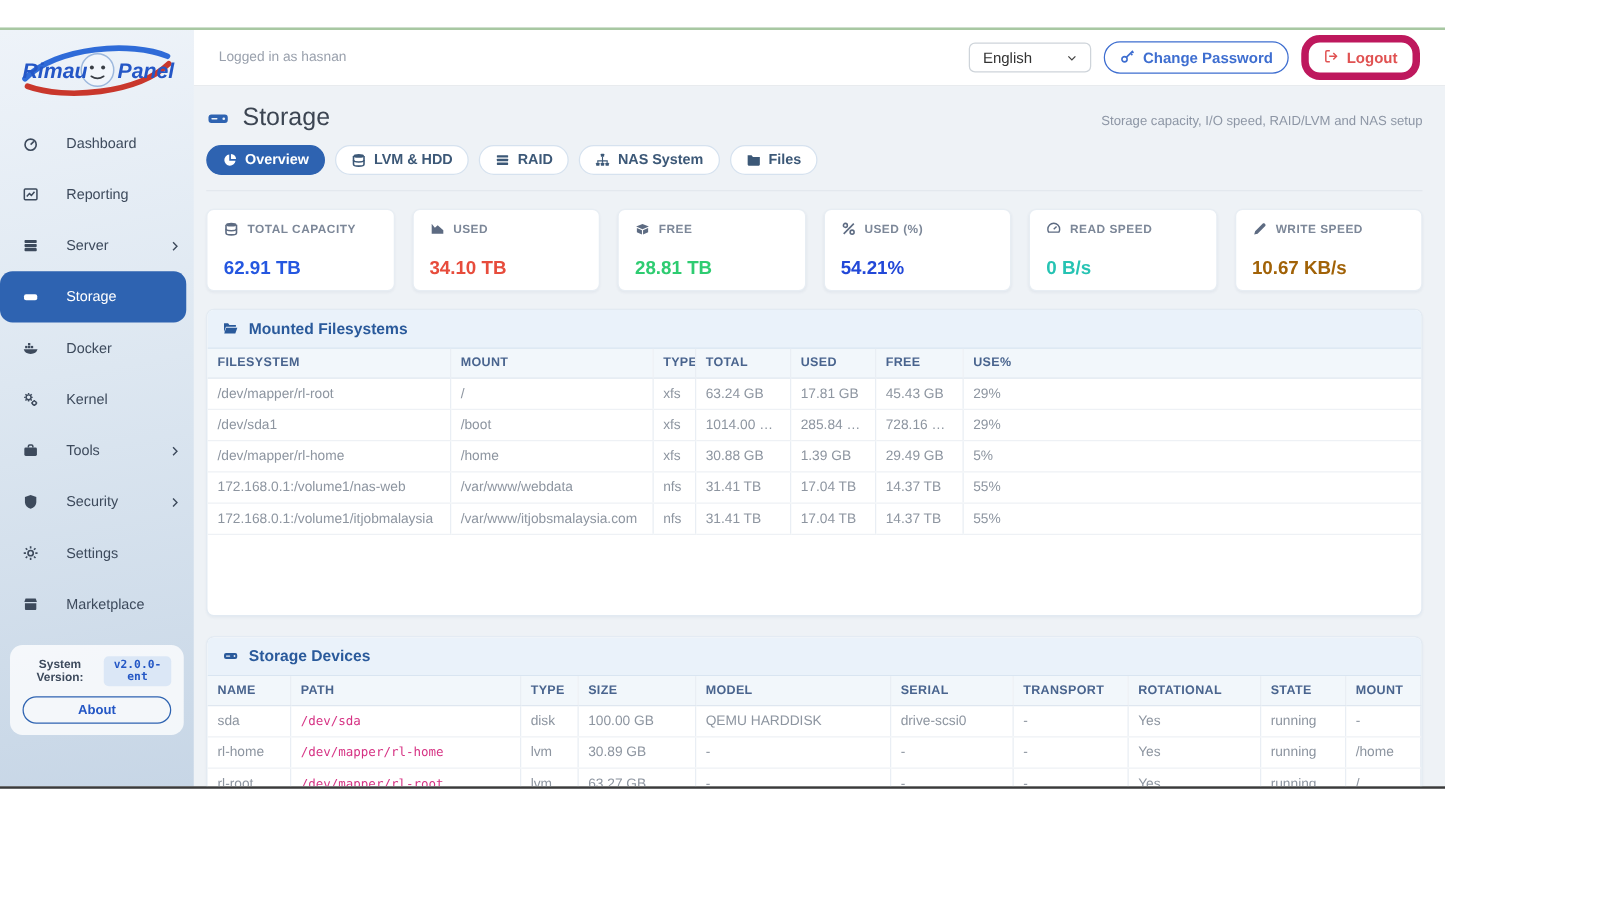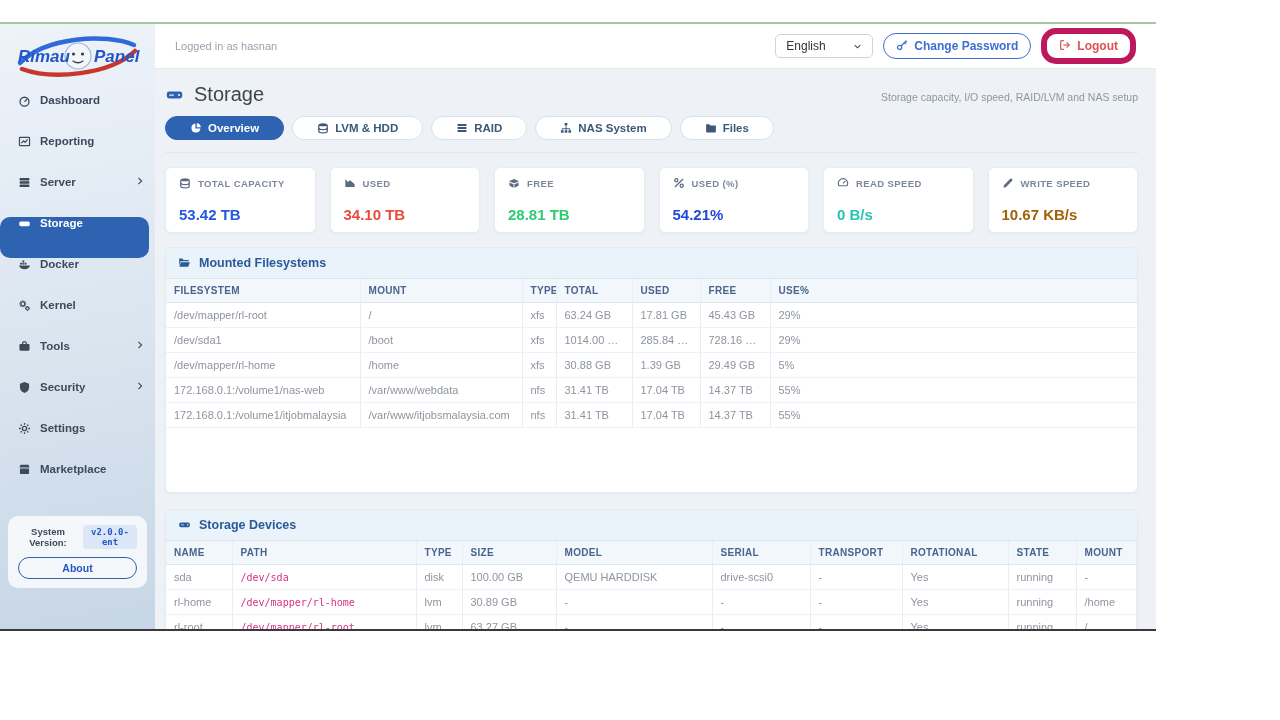--- a/index.html
+++ b/index.html
@@ -14,22 +14,22 @@
   }
   
   .sidebar {
     position: absolute; left: 0; top: 0; bottom: 0; width: 155px;
     background: linear-gradient(170deg, #eef3f9 0%, #dde7f1 45%, #c7d6e6 100%);
     z-index: 2;
   }
   .logo { height: 62px; display: flex; align-items: center; justify-content: center; padding-top: 4px; }
   .side-nav { padding-top: 8px; }
   .side-item {
-    display: flex; gap: 9px; height: 41px;
-    padding: 0 10px 0 18px; color: #3d4a5c; font-size: 11.5px; font-weight: bold;
+    display: flex; align-items: center; gap: 22px; height: 41px;
+    padding: 0 10px 0 18px; color: #3d4a5c; font-size: 11.5px; font-weight: normal;
     cursor: pointer; text-decoration: none;
   }
   .side-item .ic { font-size: 13px; flex: 0 0 auto; }
   .side-item .chev { margin-left: auto; font-size: 10px; }
   .side-item.active { background: #2e63b1; color: #fff; border-radius: 10px; margin-right: 6px; }
   .version-card {
     margin: 12px 8px 0; background: rgba(255,255,255,.78); border-radius: 10px;
     padding: 9px 10px; text-align: center;
   }
   .vrow { font-size: 9.5px; color: #3d4a5c; font-weight: bold; display: flex; justify-content: center; align-items: center; gap: 5px; margin-bottom: 8px; }
@@ -46,21 +46,21 @@
   .btn .ic { font-size: 12px; }
   .btn-blue { border: 1px solid #3e6ed0; color: #3e6ed0; }
   .btn-red { border: 6px solid #be185d; color: #e05252; }
   .content { padding: 14px 18px 0 10px; }
   .title-row { display: flex; justify-content: space-between; align-items: flex-end; margin-bottom: 10px; }
   .page-title { font-size: 20px; color: #3c4552; display: flex; align-items: center; gap: 10px; font-weight: 500; }
   .title-ic { color: #2e63b1; font-size: 19px; display: inline-flex; }
   .subtitle { font-size: 10.5px; color: #8d96a5; padding-bottom: 3px; }
   
   .tabs { display: flex; gap: 8px; margin-bottom: 14px; border-bottom: 1px solid #e3e8ee; padding-bottom: 12px; }
-  .tab { display: inline-flex; align-items: center; gap: 6px; padding: 5px 24px; border-radius: 15px; font-size: 11.5px; font-weight: bold; background: #fff; border: 1px solid #d6e2ef; color: #3c5877; cursor: pointer; font-family: inherit; }
+  .tab { display: inline-flex; align-items: center; gap: 6px; padding: 5px 12px; border-radius: 15px; font-size: 11.5px; font-weight: bold; background: #fff; border: 1px solid #d6e2ef; color: #3c5877; cursor: pointer; font-family: inherit; }
   .tab .ic { font-size: 12px; }
   .tab.active { background: #2e63b1; border-color: #2e63b1; color: #fff; }
   
   .stats { display: flex; gap: 14px; margin-bottom: 14px; }
   .stat-card { flex: 1; background: #fff; border: 1px solid #e7edf3; border-radius: 6px; padding: 9px 13px; box-shadow: 0 1px 2px rgba(30,60,90,.05); }
   .stat-top { display: flex; align-items: center; gap: 7px; color: #7c8798; font-size: 9.5px; font-weight: bold; letter-spacing: .4px; margin-bottom: 17px; }
   .stat-top .ic { font-size: 12px; color: #5d6b82; }
   .stat-value { font-size: 15px; font-weight: bold; }
   
   .panel { background: #fff; border: 1px solid #e2eaf2; border-radius: 6px; overflow: hidden; box-shadow: 0 1px 2px rgba(30,60,90,.04); }
@@ -294,21 +294,21 @@
       <div class="stats" id="stats">
           <div class="stat-card">
             <div class="stat-top">
               <svg viewBox="0 0 16 16" class="ic">
                 <ellipse cx="8" cy="3.6" rx="5.6" ry="2.1"></ellipse>
                 <path d="M2.4 3.6v8.8c0 1.2 2.5 2.1 5.6 2.1s5.6-.9 5.6-2.1V3.6" fill="none" stroke="currentColor" stroke-width="1.7"></path>
                 <path d="M2.4 8c0 1.2 2.5 2.1 5.6 2.1S13.6 9.2 13.6 8" fill="none" stroke="currentColor" stroke-width="1.7"></path>
               </svg>
               <span>TOTAL CAPACITY</span>
             </div>
-            <div class="stat-value" style="color: rgb(37, 87, 224);">53.42 TB</div>
+            <div class="stat-value" style="color: rgb(37, 87, 224);">62.91 TB</div>
           </div>
           <div class="stat-card">
             <div class="stat-top">
               <svg viewBox="0 0 16 16" class="ic">
                 <path d="M1.8 13.2V2.6l3.4 4.2 3-2.6 6 5.4v3.6z"></path>
               </svg>
               <span>USED</span>
             </div>
             <div class="stat-value" style="color: rgb(231, 76, 60);">34.10 TB</div>
           </div>

